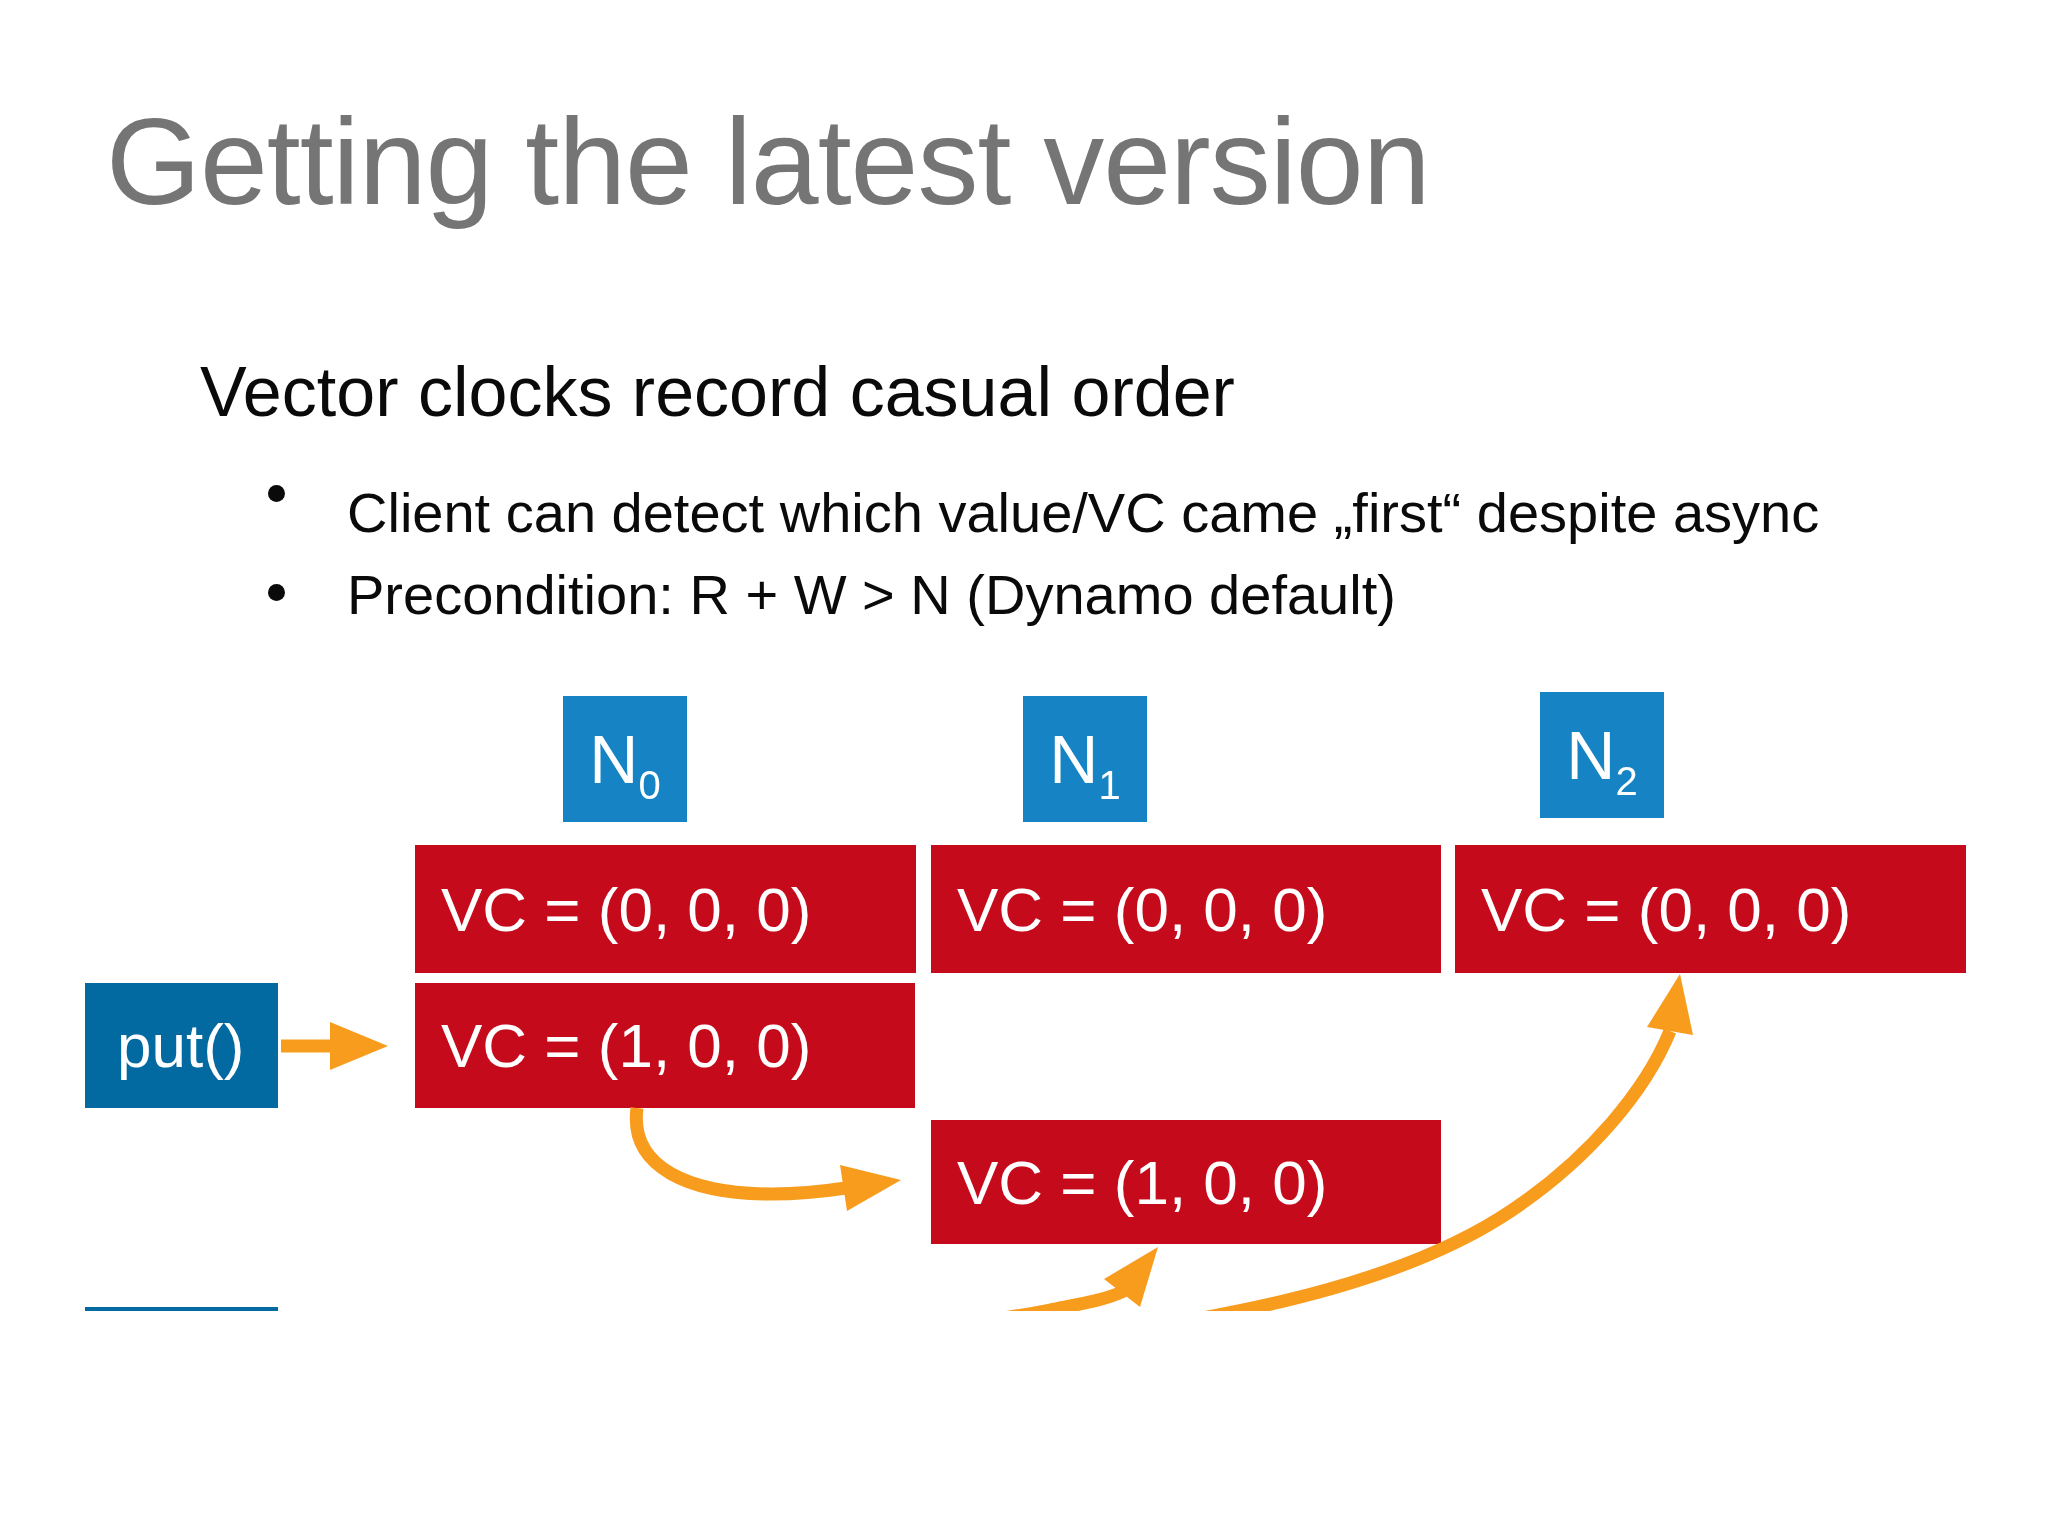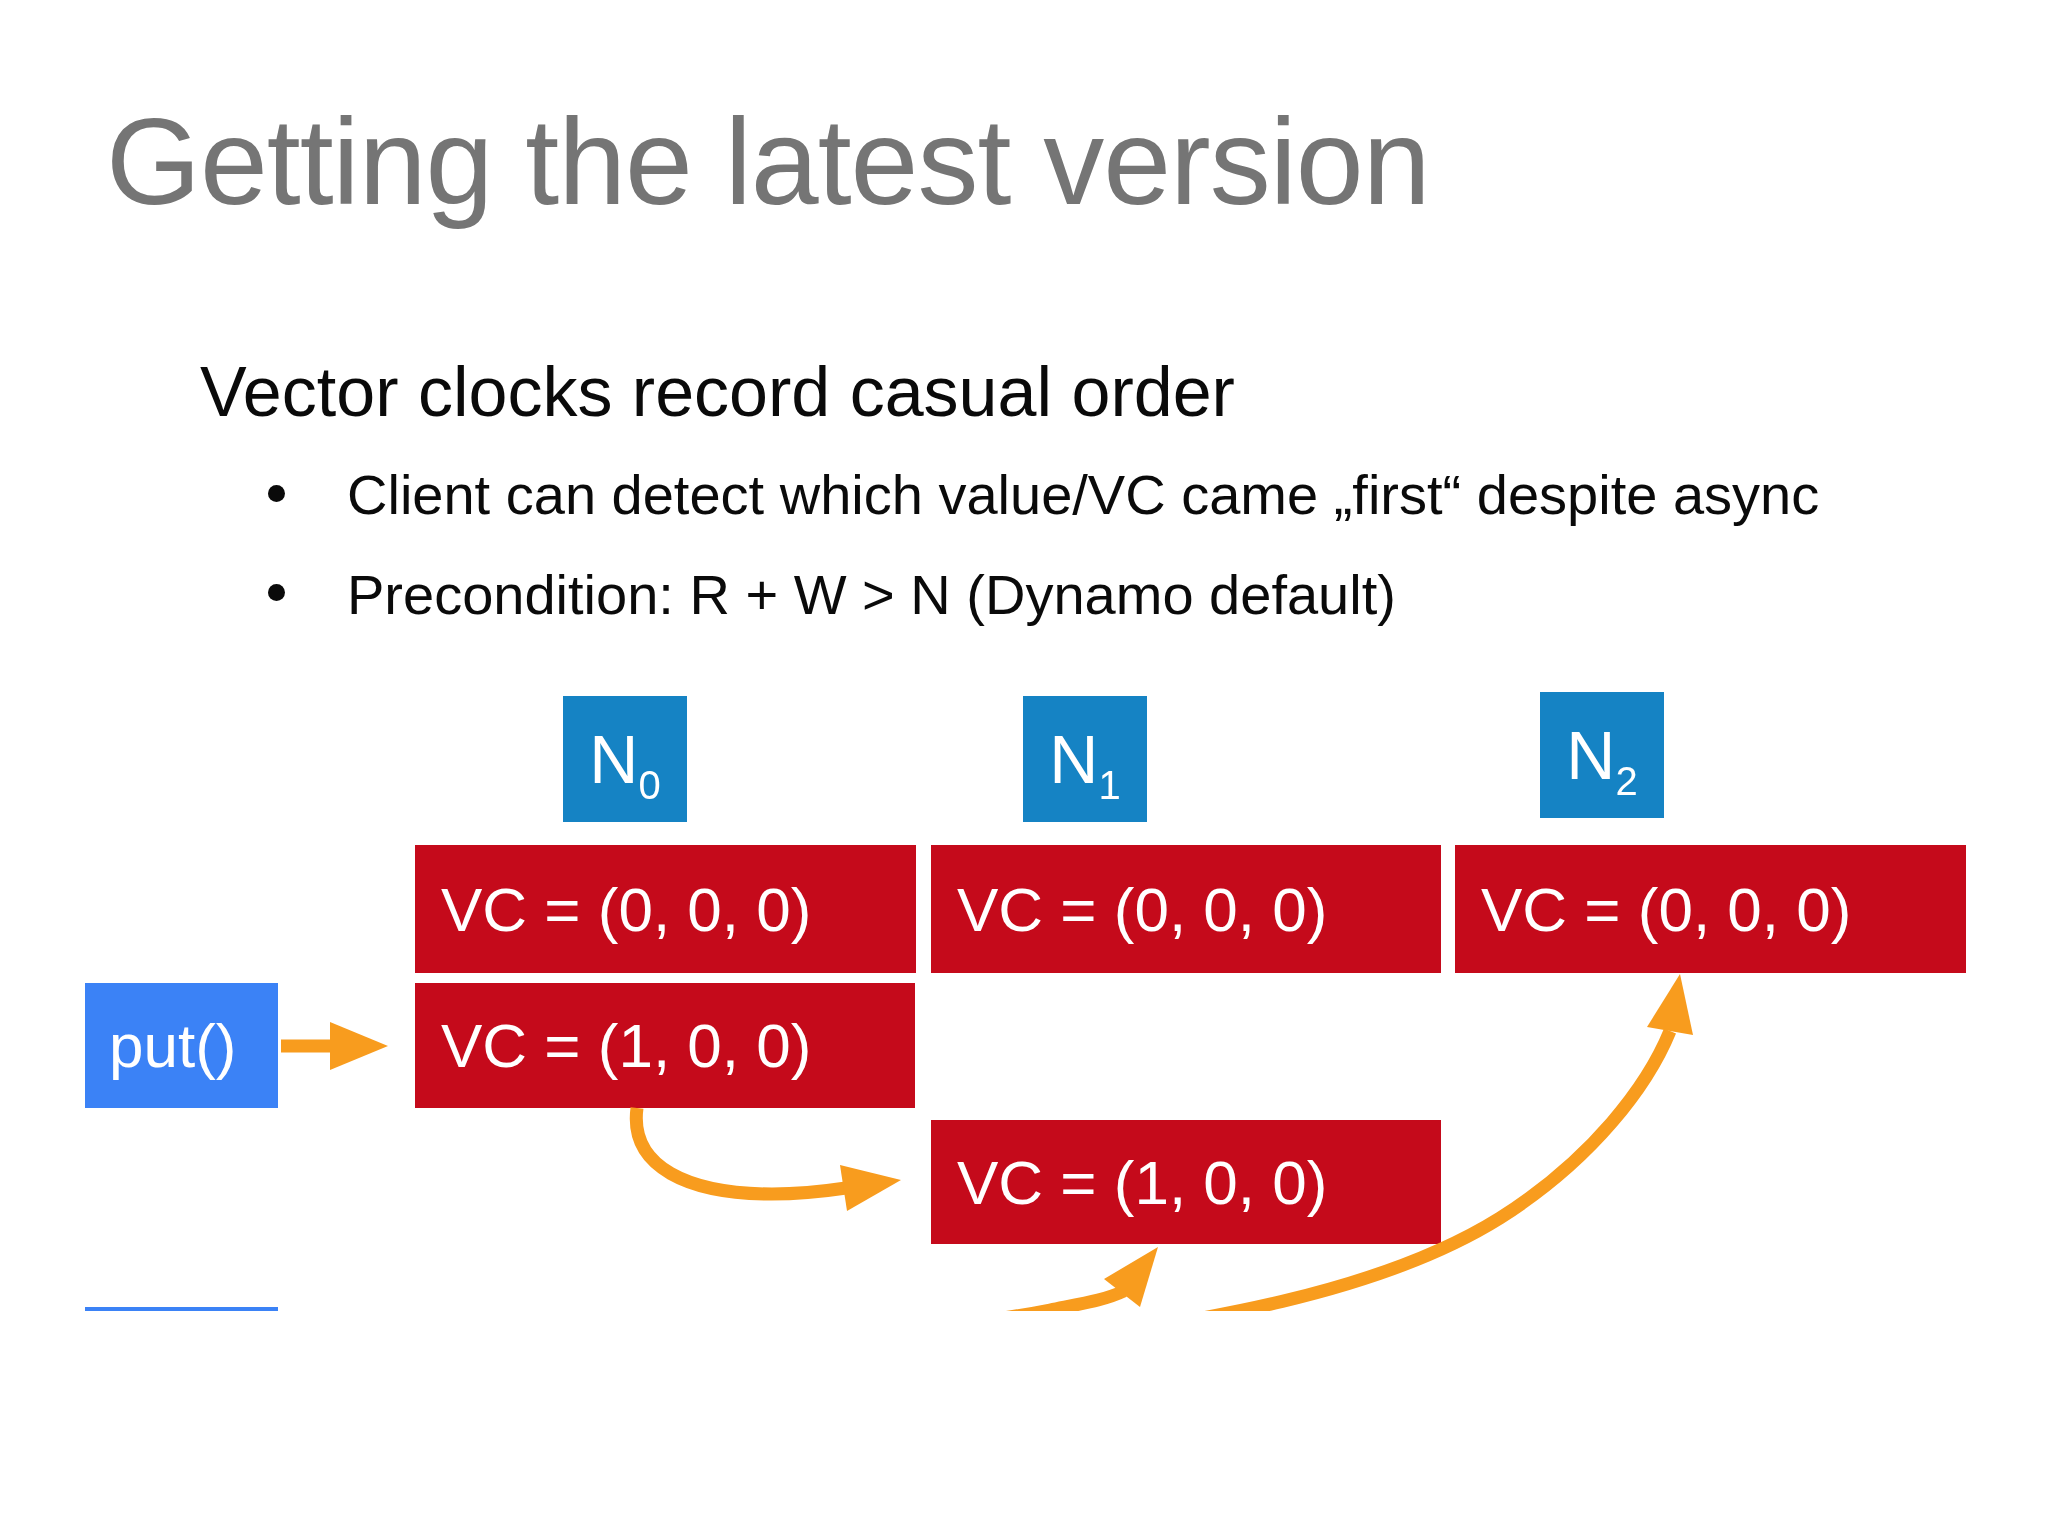--- a/index.html
+++ b/index.html
@@ -65,26 +65,26 @@
     align-items: center;
     padding-left: 26px;
     box-sizing: border-box;
     white-space: nowrap;
     margin-left: 28px;
   }
   .op-box {
     position: absolute;
     width: 193px;
     height: 125px;
-    background: #3b82f6;
+    background: #0369a1;
     color: #ffffff;
     font-size: 62px;
     display: flex;
     align-items: center;
-    padding-left: 24px;
+    padding-left: 32px;
     box-sizing: border-box;
     white-space: nowrap;
   }
   .arrows {
     position: absolute;
     left: 0; top: 0;
     pointer-events: none;
   }
   .arrows path { fill: none; stroke: #f89c1e; stroke-width: 13px; }
   .arrows polygon, .arrows line { stroke: none; }
@@ -94,21 +94,21 @@
 </head>
 <body>
 
 <div class="slide">
 
   <h1 class="title">Getting the latest version</h1>
 
   <div class="subtitle">Vector clocks record casual order</div>
 
   <span class="bullet-dot" style="left:268px; top:485px;"></span>
-  <div class="bullet-text" style="top:462px;">Client can detect which value/VC came „first“ despite async</div>
+  <div class="bullet-text" style="top:480px;">Client can detect which value/VC came „first“ despite async</div>
 
   <span class="bullet-dot" style="left:268px; top:584px;"></span>
   <div class="bullet-text" style="top:562px;text-align:right;">Precondition: R + W &gt; N (Dynamo default)</div>
 
   <div class="node-box" style="left:563px; top:696px;">
     <span class="n">N</span>
       <span class="nsub">0</span>
   </div>
   <div class="node-box" style="left:1023px; top:696px;">
     <span class="n">N</span>

